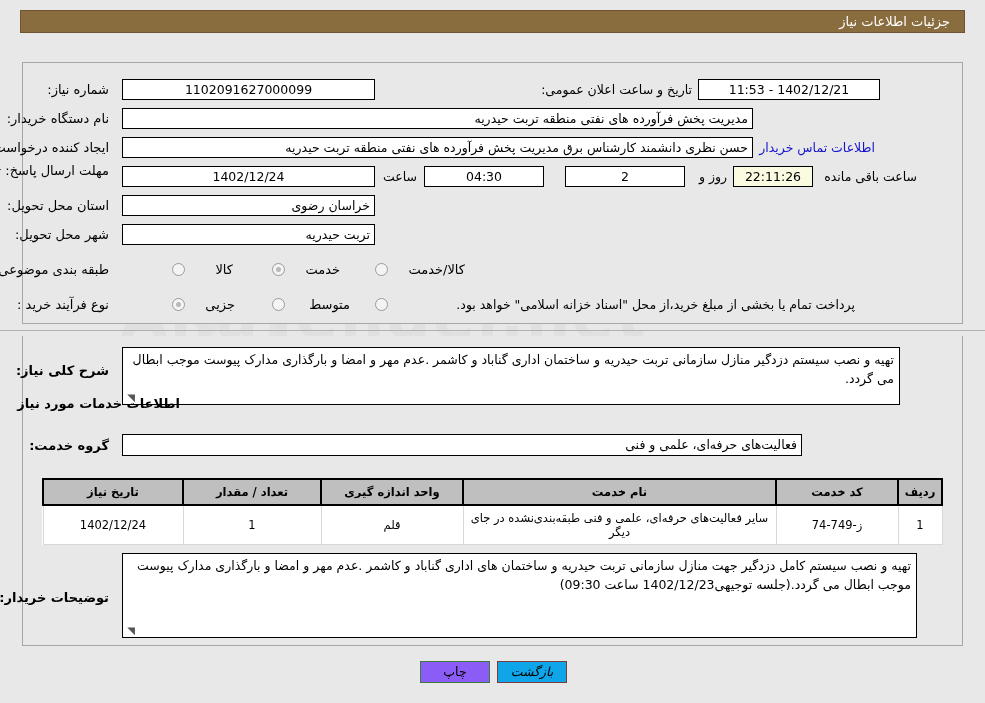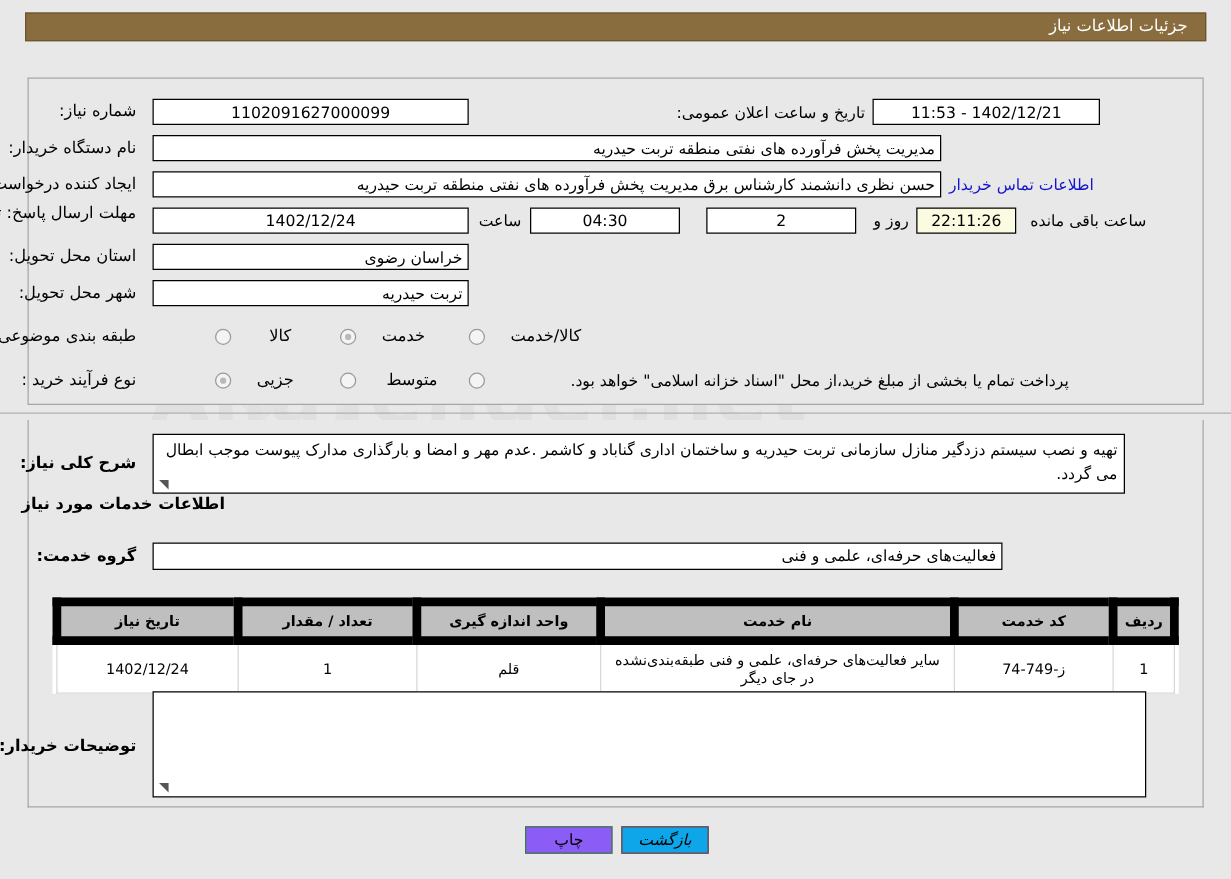--- a/index.html
+++ b/index.html
@@ -193,21 +193,21 @@
 
   
   table.grid {
     position: absolute;
     border-collapse: collapse;
     font-size: 11.5px;
     background: #fff;
   }
   table.grid th {
     background: #bfbfbf;
-    border: 7px solid #000000;
+    border: 2px solid #000000;
     color: #000;
     font-weight: bold;
     padding: 5px 4px;
     text-align: center;
     font-size: 11.5px;
   }
   table.grid td {
     background: #ffffff;
     border: 1px solid #d8d8d8;
     padding: 5px 6px;
@@ -297,21 +297,21 @@
     <span class="radio" style="right:700px; top:298px;"></span>
     <span class="radio-lbl" style="right:635px; top:297px;">متوسط</span>
     <span class="radio" style="right:597px; top:298px;"></span>
     <div class="note-line" style="right:130px; top:297px;">پرداخت تمام یا بخشی از مبلغ خرید،از محل "اسناد خزانه اسلامی" خواهد بود.</div>
 
     <div class="sep"></div>
 
     <div class="panel2"></div>
 
     <div class="lbl lbl-b" style="right:876px; top:363px;">شرح کلی نیاز:</div>
-    <div class="ta" style="right:85px; top:347px; width:778px; height:48px;">
+    <div class="ta" style="right:85px; top:347px; width:778px; height:58px;">
       <span>تهیه و نصب سیستم دزدگیر منازل سازمانی تربت حیدریه و ساختمان اداری گناباد و کاشمر .عدم مهر و امضا و بارگذاری مدارک پیوست موجب ابطال می گردد.</span>
       <span class="grip">◥</span>
     </div>
 
     <div class="sec-title" style="right:805px; top:396px;">اطلاعات خدمات مورد نیاز</div>
 
     <div class="lbl lbl-b" style="right:876px; top:438px;">گروه خدمت:</div>
     <div class="fld right" style="right:183px; top:434px; width:680px; height:22px; line-height:20px;">فعالیت‌های حرفه‌ای، علمی و فنی</div>
 
     <table class="grid" style="right:42px; top:478px; width:901px;">
@@ -332,20 +332,21 @@
           <td>سایر فعالیت‌های حرفه‌ای، علمی و فنی طبقه‌بندی‌نشده در جای دیگر</td>
           <td>قلم</td>
           <td>1</td>
           <td>1402/12/24</td>
         </tr>
       </tbody>
     </table>
 
     <div class="lbl lbl-b" style="right:876px; top:590px;">توضیحات خریدار:</div>
     <div class="ta" style="right:68px; top:553px; width:795px; height:85px;">
+      <span>تهیه و نصب سیستم کامل دزدگیر جهت منازل سازمانی تربت حیدریه و ساختمان های اداری گناباد و کاشمر .عدم مهر و امضا و بارگذاری مدارک پیوست موجب ابطال می گردد.(جلسه توجیهی1402/12/23 ساعت 09:30)</span>
       <span class="grip">◥</span>
     </div>
 
     <div class="btn print" style="right:495px; top:661px; width:70px;">چاپ</div>
     <div class="btn back" style="right:418px; top:661px; width:70px;">بازگشت</div>
 
   </div>
 </div>
 
 </body></html>

